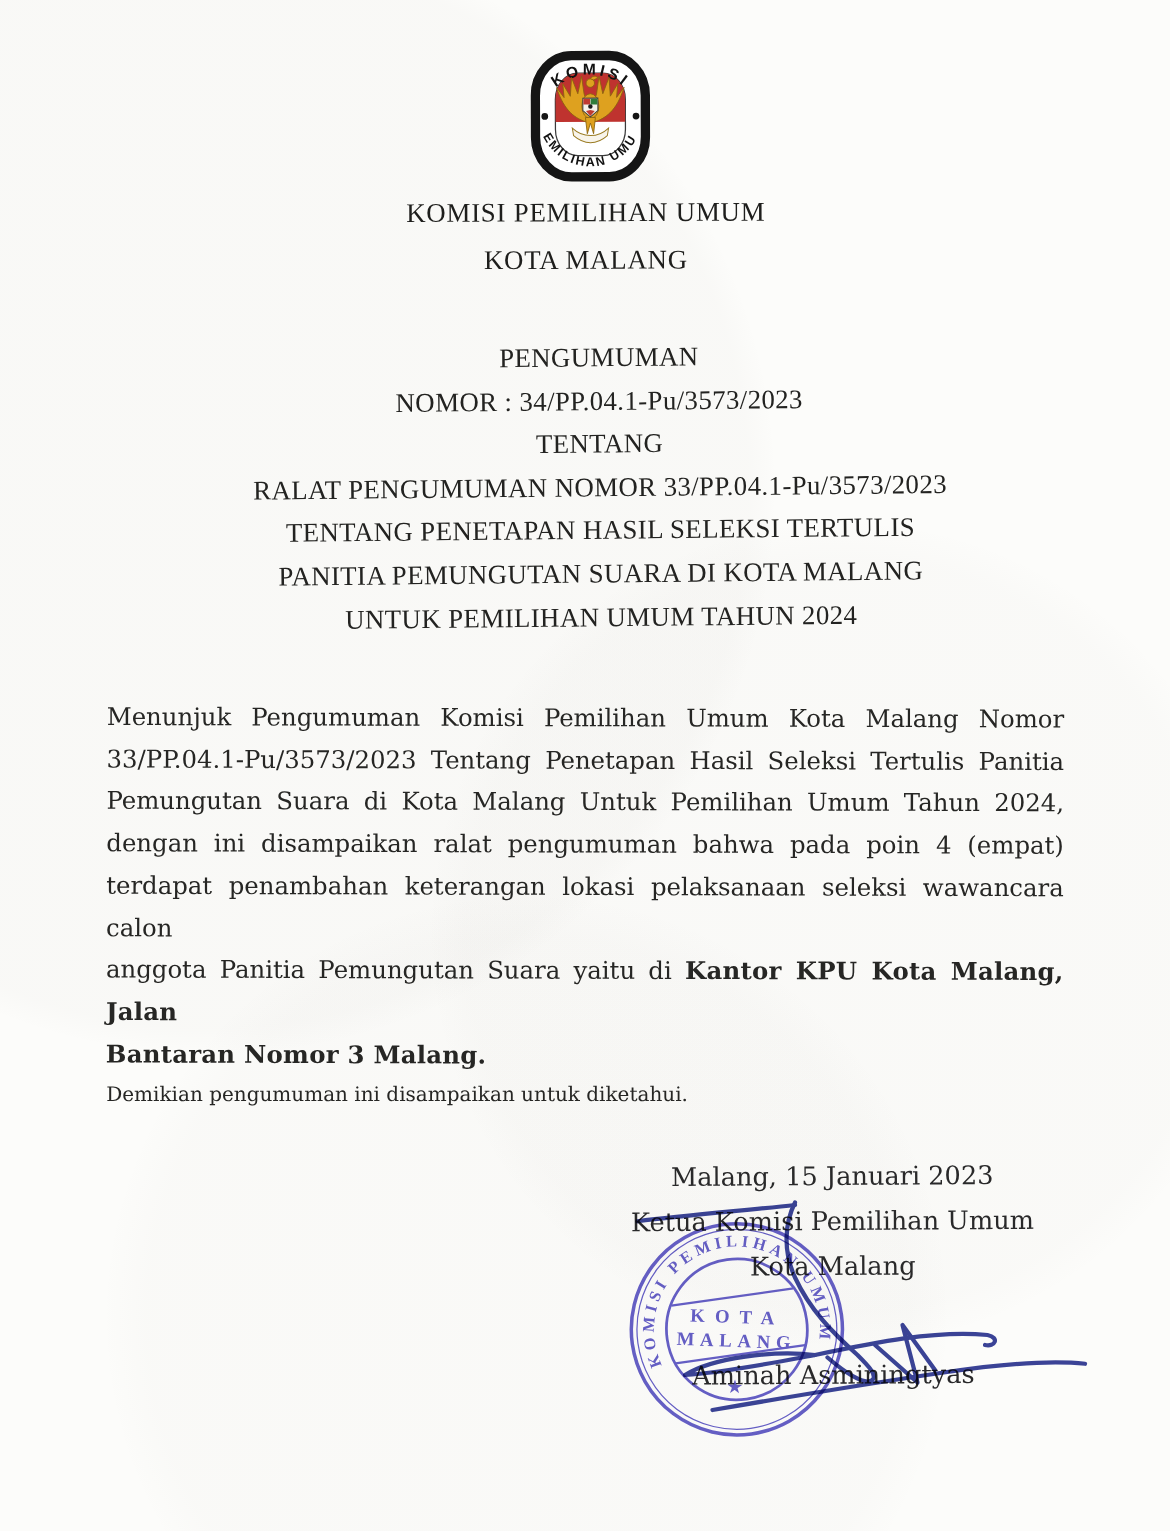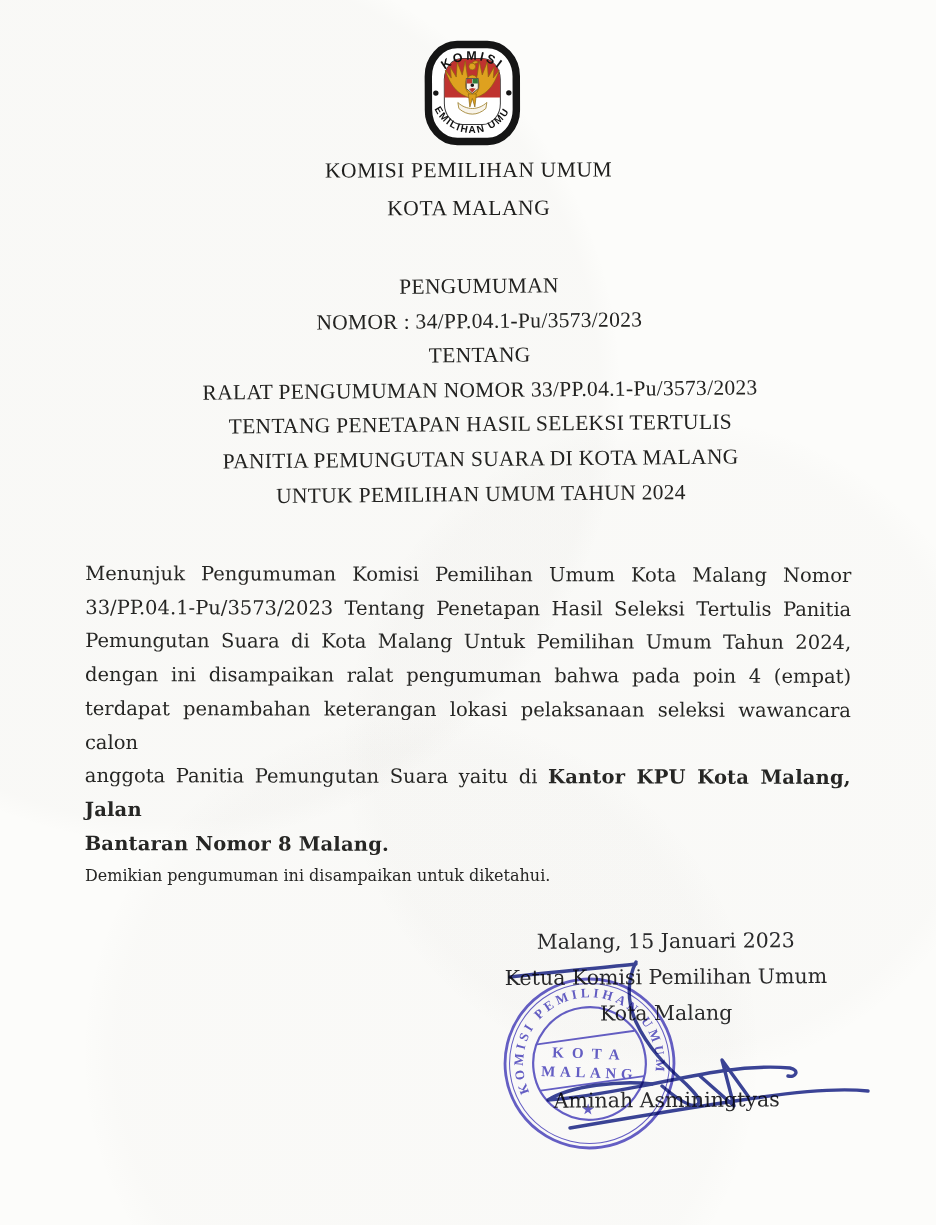--- a/index.html
+++ b/index.html
@@ -113,21 +113,21 @@
     <div>UNTUK PEMILIHAN UMUM TAHUN 2024</div>
   </div>
 
   <div class="abs body1">
     <div class="bodyline jl"><span class="n">Menunjuk Pengumuman Komisi Pemilihan Umum Kota Malang Nomor</span></div>
     <div class="bodyline jl"><span class="n">33/PP.04.1-Pu/3573/2023 Tentang Penetapan Hasil Seleksi Tertulis Panitia</span></div>
     <div class="bodyline jl"><span class="n">Pemungutan Suara di Kota Malang Untuk Pemilihan Umum Tahun 2024,</span></div>
     <div class="bodyline jl"><span class="n">dengan ini disampaikan ralat pengumuman bahwa pada poin 4 (empat)</span></div>
     <div class="bodyline jl"><span class="n">terdapat penambahan keterangan lokasi pelaksanaan seleksi wawancara calon</span></div>
     <div class="bodyline jl"><span class="n">anggota Panitia Pemungutan Suara yaitu di </span><span class="b">Kantor KPU Kota Malang, Jalan</span></div>
-    <div class="bodyline"><span class="b">Bantaran Nomor 8 Malang.</span></div>
+    <div class="bodyline"><span class="b">Bantaran Nomor 3 Malang.</span></div>
   </div>
 
   <div class="abs body2">Demikian pengumuman ini disampaikan untuk diketahui.</div>
 
   <div class="abs sig">
     <div class="line1">Malang, 15 Januari 2023</div>
     <div class="line2">Ketua Komisi Pemilihan Umum</div>
     <div class="line3">Kota Malang</div>
     <div class="name">Aminah Asminingtyas</div>
   </div>

